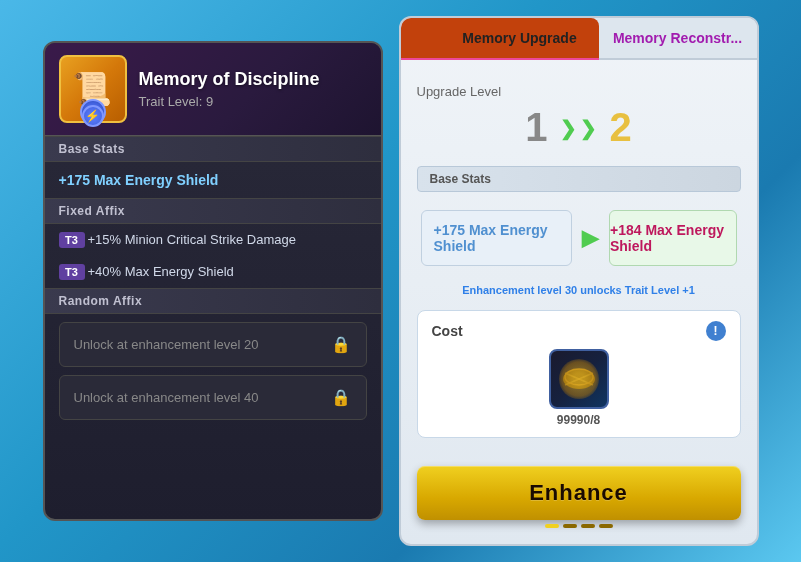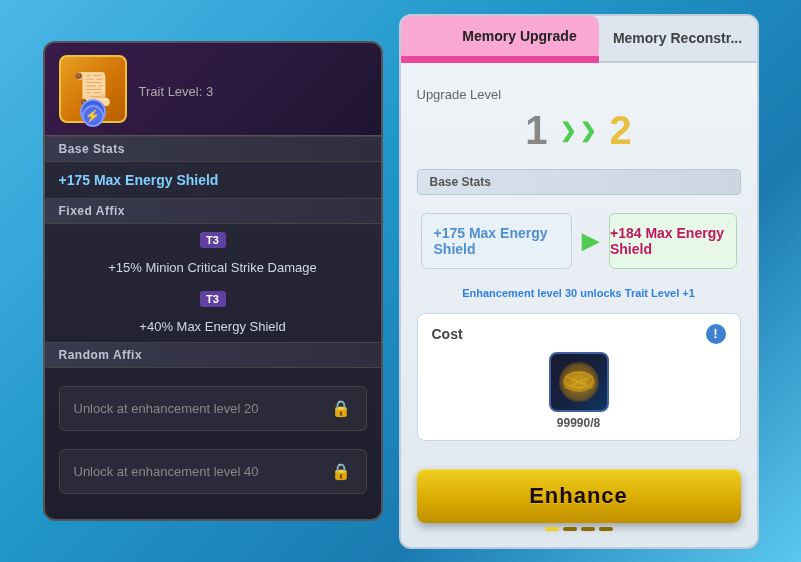--- a/index.html
+++ b/index.html
@@ -117,45 +117,43 @@
 
     .stat-line {
       padding: 10px 14px;
       font-size: 14px;
       color: #80d0ff;
       font-weight: bold;
     }
 
     .affix-item {
       display: flex;
-      align-items: center;
-      gap: 12px;
+      gap: 3px;
       padding: 8px 14px;
       font-size: 13px;
       color: #d0d8e8;
-      flex-direction: column;
     }
 
     .tier-badge {
       background: #6040a0;
       color: #ffffff;
       font-size: 11px;
       font-weight: bold;
       padding: 2px 6px;
       border-radius: 3px;
       flex-shrink: 0;
       min-width: 26px;
       text-align: center;
     }
 
     .locked-slot {
       background: #2a2a38;
       border: 1px solid #444;
       border-radius: 6px;
-      margin: 18px 14px;
+      margin: 8px 14px;
       padding: 12px 14px;
       display: flex;
       align-items: center;
       justify-content: space-between;
       color: #888;
       font-size: 13px;
     }
 
     .lock-icon {
       font-size: 16px;
@@ -179,30 +177,30 @@
       background: #dde6ee;
     }
 
     .tab-btn {
       flex: 1;
       padding: 12px 8px;
       text-align: center;
       font-size: 14px;
       font-weight: bold;
       cursor: pointer;
-      color: #404040;
+      color: #a21caf;
       background: #dde6ee;
       border: none;
       outline: none;
     }
 
     .tab-btn.active {
-      background: #f9a8d4;
+      background: #c2410c;
       color: #222;
-      border-bottom: 7px solid #ec4899;
+      border-bottom: 2px solid #ec4899;
       margin-bottom: -2px;
       border-radius: 8px 8px 0 0;
       padding-left: 48px;
     }
 
     .right-content {
       padding: 16px;
     }
 
     .upgrade-level-section {
@@ -418,21 +416,22 @@
 
 <div class="left-card">
   <div class="left-header">
     <div class="item-icon">
       📜
       <div class="item-icon-badge">
         <span>⚡</span>
       </div>
     </div>
     <div class="item-title-area">
-      <div class="item-trait">Trait Level: 3</div>
+      <div class="item-name">Memory of Discipline</div>
+      <div class="item-trait">Trait Level: 9</div>
     </div>
   </div>
 
   <div class="section-label">Base Stats</div>
   <div class="stat-line">+175 Max Energy Shield</div>
 
   <div class="section-label">Fixed Affix</div>
 
   <div class="affix-item">
     <span class="tier-badge">T3</span>

